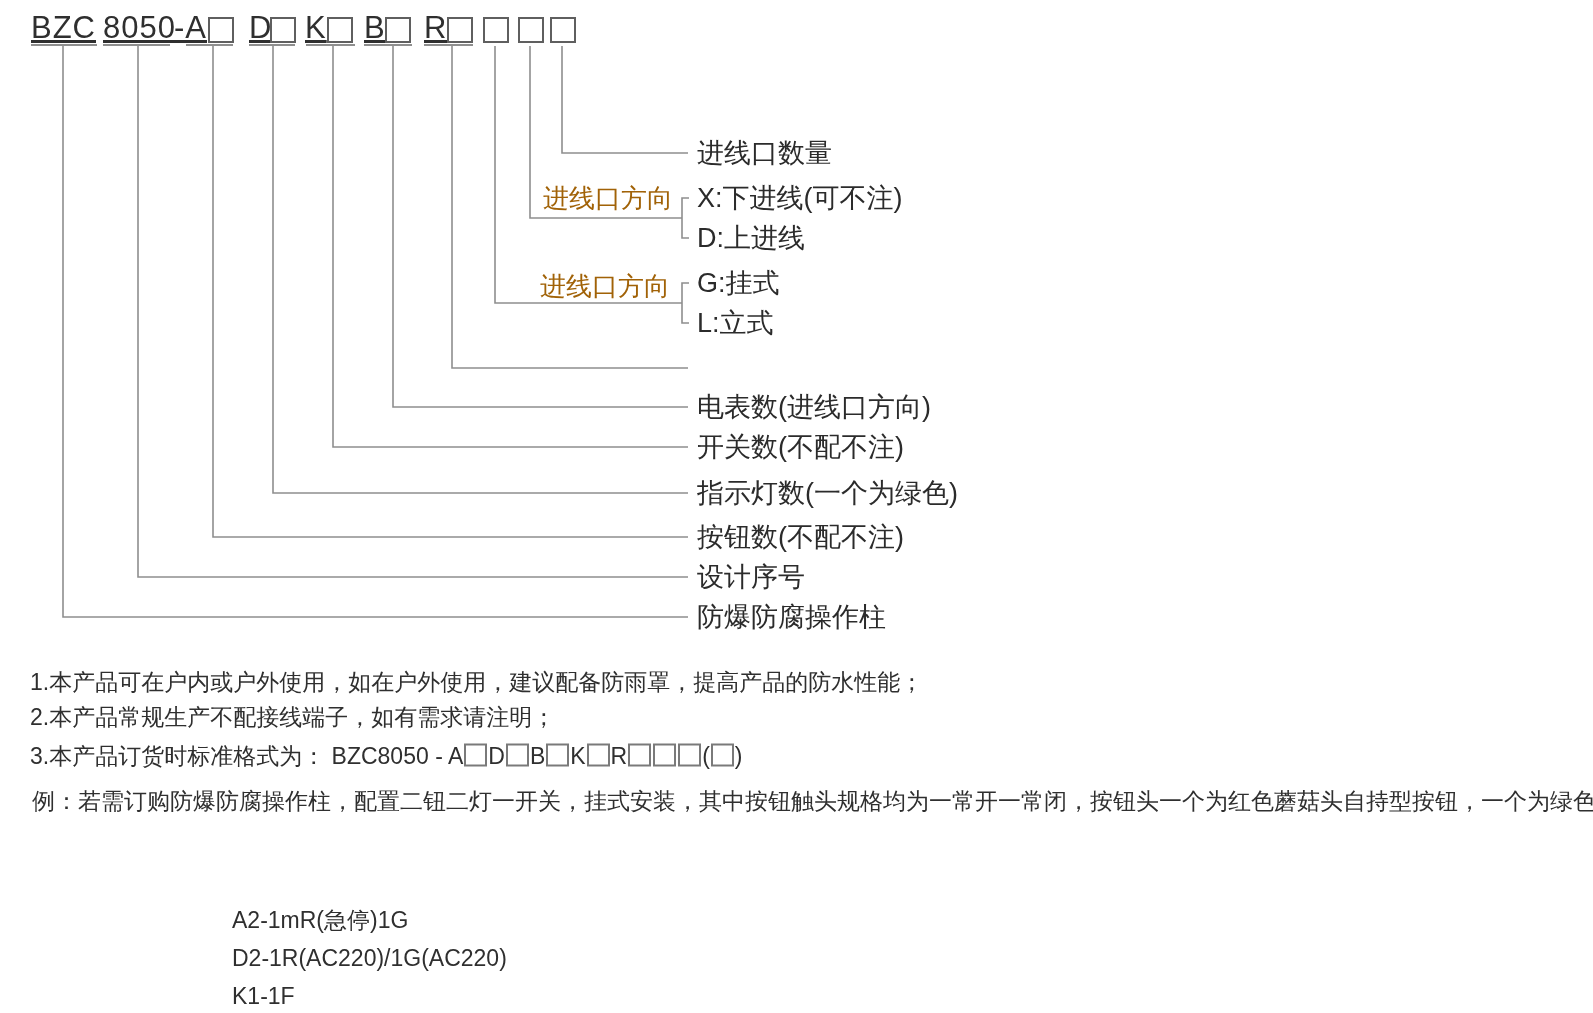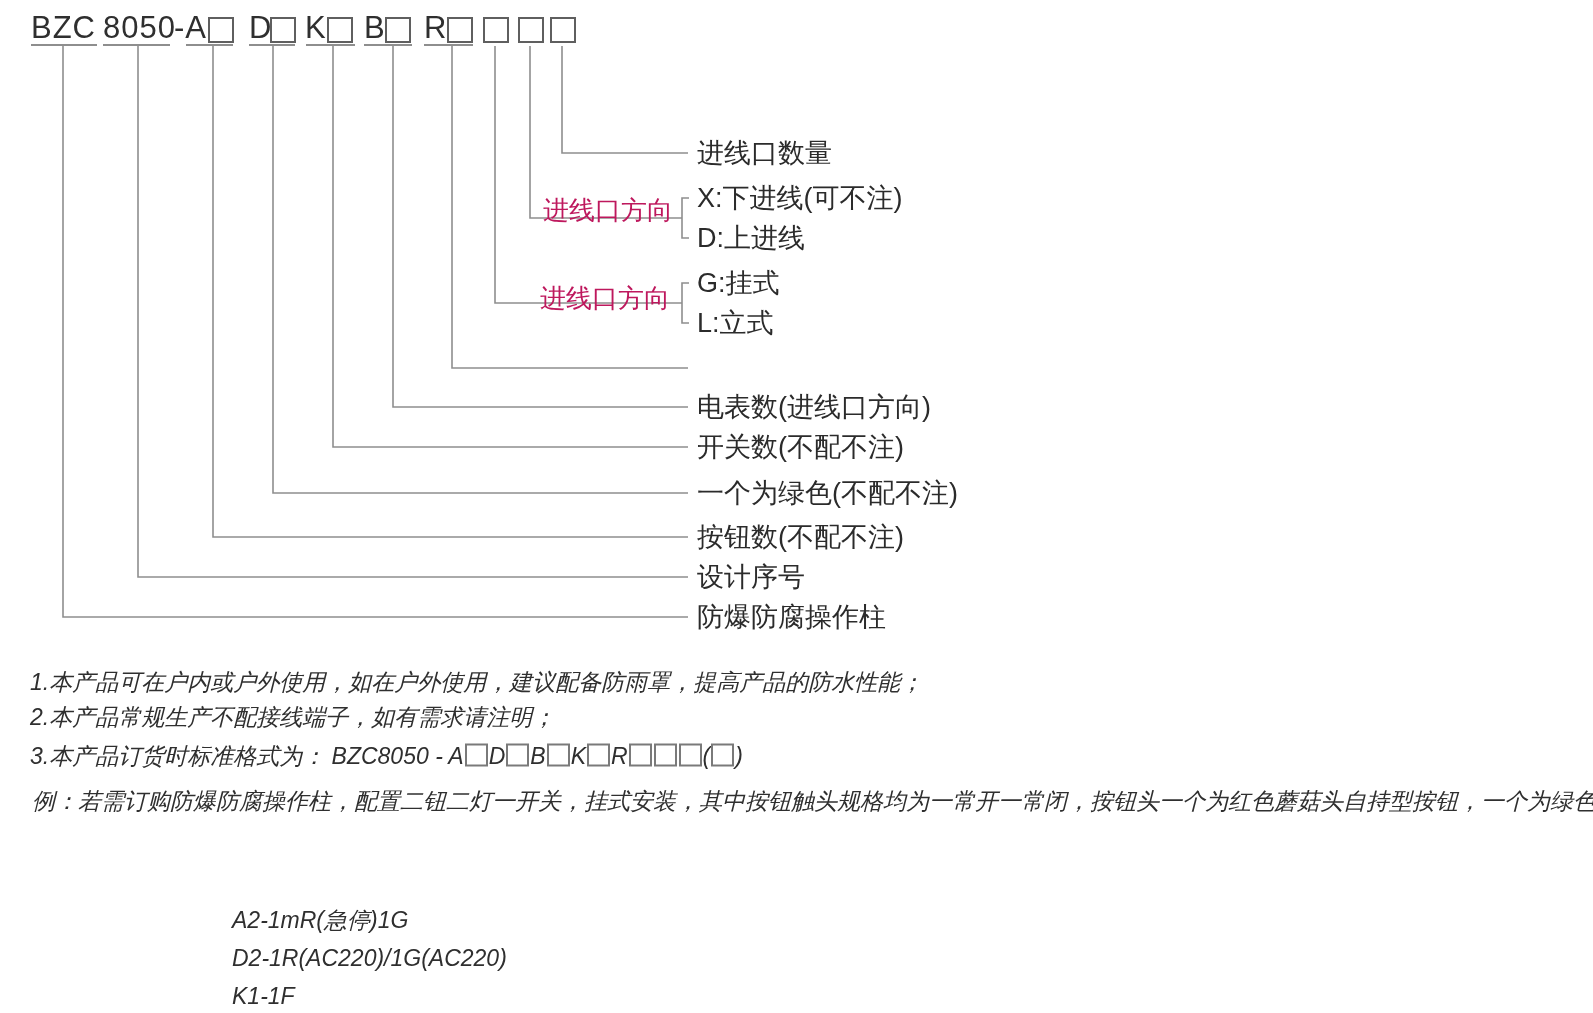--- a/index.html
+++ b/index.html
@@ -1,29 +1,29 @@
 <!DOCTYPE html>
 <html><head>
 <meta charset="utf-8">
 <style>
   html,body{margin:0;padding:0;background:#ffffff;}
   #page{
     position:relative;width:1593px;height:1013px;background:#ffffff;overflow:hidden;
     font-family:"Liberation Sans","DejaVu Sans",sans-serif;color:#2f2f2f;
   }
   
-  .mtxt{position:absolute;top:10px;font-size:31px;font-weight:400;letter-spacing:1px;white-space:nowrap;color:#2f2f2f;}
+  .mtxt{position:absolute;top:10px;font-size:31px;font-weight:400;letter-spacing:1px;white-space:nowrap;color:#2f2f2f;text-decoration:underline;}
   .mbox{position:absolute;top:17px;width:22px;height:22px;border:2px solid #5f5f5f;background:#fff;}
   .uline{position:absolute;top:44px;height:2px;background:#8e8e8e;}
   
   #leaders{position:absolute;left:0;top:0;}
   .lbl{position:absolute;transform:translateY(-50%);font-size:27px;white-space:nowrap;color:#2b2b2b;}
-  .catlbl{position:absolute;transform:translateY(-50%);font-size:26px;white-space:nowrap;color:#be185d;margin-top:12px;}
+  .catlbl{position:absolute;transform:translateY(-50%);font-size:26px;white-space:nowrap;color:#a16207;}
   
-  .note{position:absolute;transform:translateY(-50%);font-size:23px;white-space:nowrap;color:#2f2f2f;font-style:italic;}
+  .note{position:absolute;transform:translateY(-50%);font-size:23px;white-space:nowrap;color:#2f2f2f;}
   .ibox{display:inline-block;width:19px;height:19px;border:2px solid #7a7a7a;vertical-align:-3px;margin:0 1px;background:#fff;}
 </style>
 </head>
 <body>
 
 <div id="page">
 
   <div>
     <span class="mtxt" style="left:31px">BZC</span>
     <span class="mtxt" style="left:103px">8050</span>
@@ -69,21 +69,21 @@
 
   <div class="lbl" style="left:697px;top:153px">进线口数量</div>
   <div class="catlbl" style="left:543px;top:198px">进线口方向</div>
   <div class="lbl" style="left:697px;top:198px">X:下进线(可不注)</div>
   <div class="lbl" style="left:697px;top:238px">D:上进线</div>
   <div class="catlbl" style="left:540px;top:286px">进线口方向</div>
   <div class="lbl" style="left:697px;top:283px">G:挂式</div>
   <div class="lbl" style="left:697px;top:323px">L:立式</div>
   <div class="lbl" style="left:697px;top:407px">电表数(进线口方向)</div>
   <div class="lbl" style="left:697px;top:447px">开关数(不配不注)</div>
-  <div class="lbl" style="left:697px;top:493px">一个为绿色(不配不注)</div>
+  <div class="lbl" style="left:697px;top:493px">指示灯数(一个为绿色)</div>
   <div class="lbl" style="left:697px;top:537px">按钮数(不配不注)</div>
   <div class="lbl" style="left:697px;top:577px">设计序号</div>
   <div class="lbl" style="left:697px;top:617px">防爆防腐操作柱</div>
 
   <div class="note" style="left:30px;top:682px">1.本产品可在户内或户外使用，如在户外使用，建议配备防雨罩，提高产品的防水性能；</div>
   <div class="note" style="left:30px;top:717px">2.本产品常规生产不配接线端子，如有需求请注明；</div>
 
   <div class="note" style="left:30px;top:756px"><span>3.本产品订货时标准格式为： BZC8050 - A</span><span class="ibox"></span><span>D</span><span class="ibox"></span><span>B</span><span class="ibox"></span><span>K</span><span class="ibox"></span><span>R</span><span class="ibox"></span><span class="ibox"></span><span class="ibox"></span><span>(</span><span class="ibox"></span><span>)</span></div>
 
   <div class="note" style="left:32px;top:801px">例：若需订购防爆防腐操作柱，配置二钮二灯一开关，挂式安装，其中按钮触头规格均为一常开一常闭，按钮头一个为红色蘑菇头自持型按钮，一个为绿色</div>

